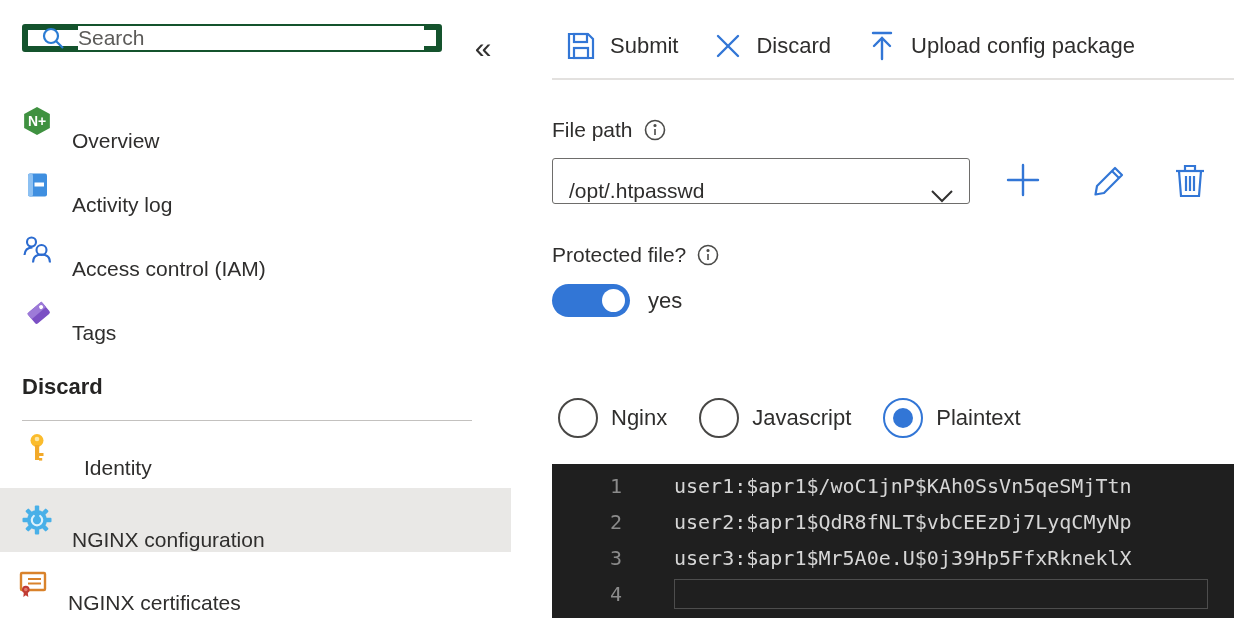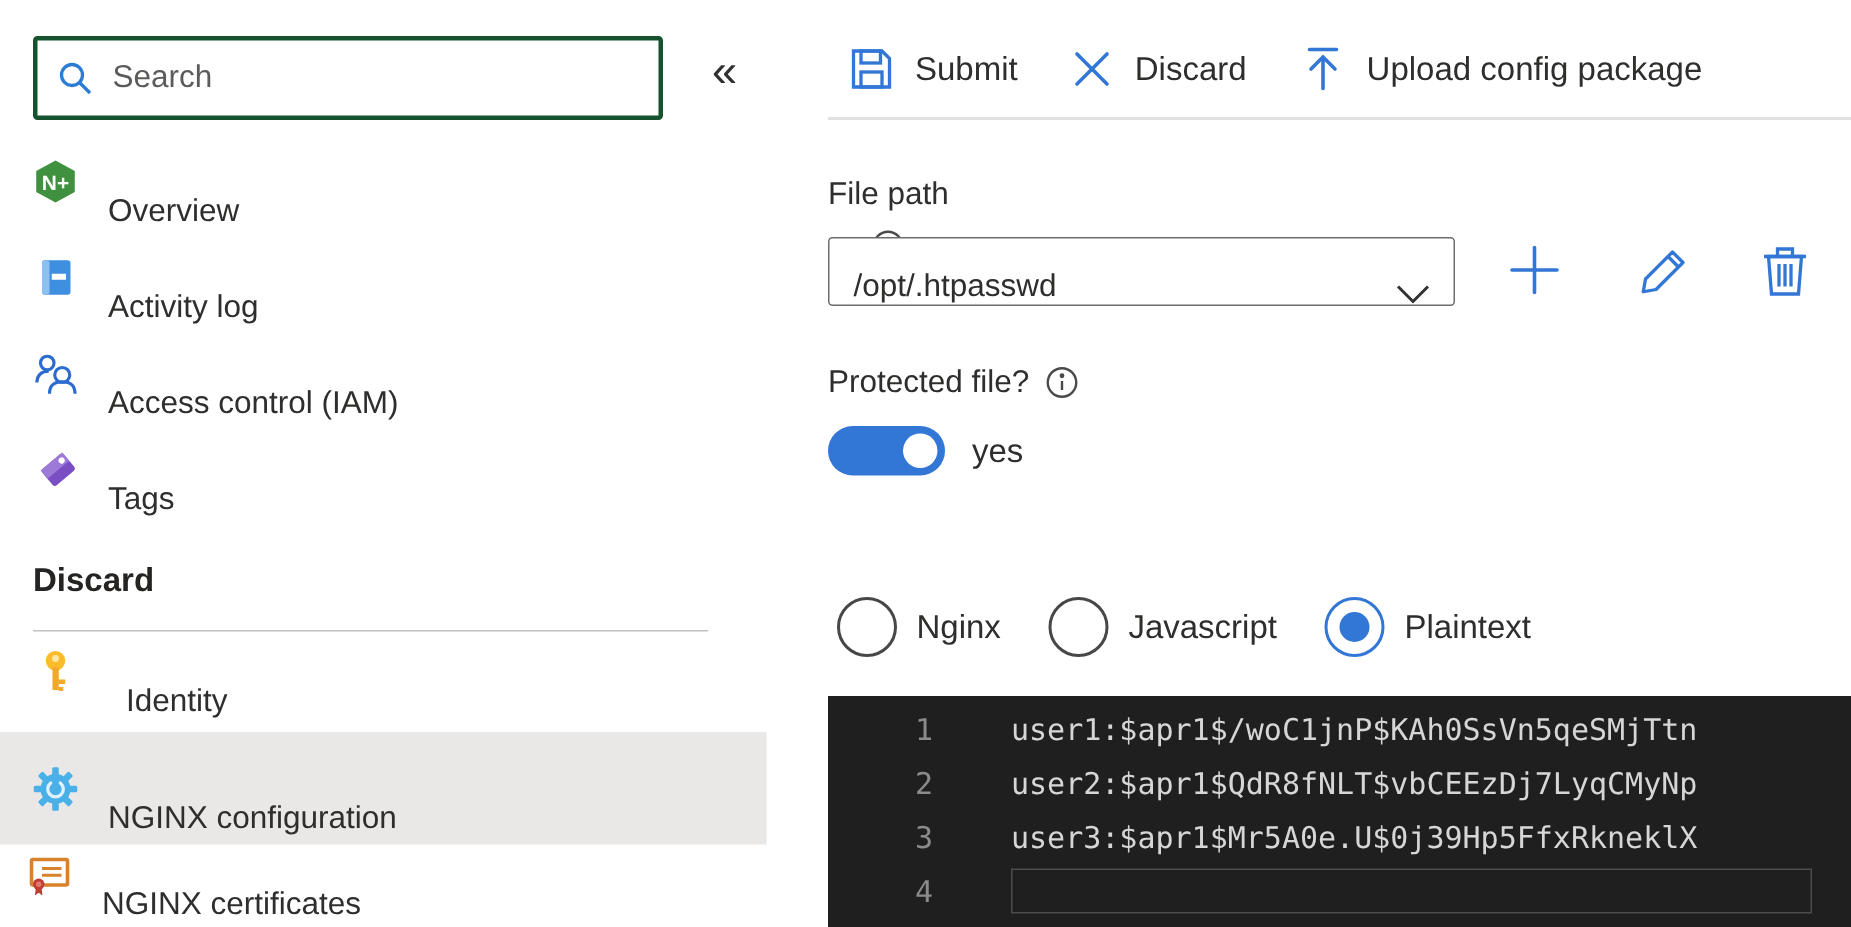--- a/index.html
+++ b/index.html
@@ -1,22 +1,22 @@
 <!DOCTYPE html>
 <html><head>
 <meta charset="utf-8">
 <style>
   * { margin:0; padding:0; box-sizing:border-box; }
   html,body { width:1234px; height:618px; background:#fff; overflow:hidden;
     font-family:"Liberation Sans", sans-serif; color:#2f2e2d; }
 
   
   .sidebar { position:absolute; left:0; top:0; width:511px; height:618px; background:#fff; }
-  .searchbox { position:absolute; left:22px; top:24px; width:420px; height:56px;
-    border:3px solid #14532d; border-radius:3px; display:flex; align-items:center; padding:0 12px; gap:12px; background:#fff; }
+  .searchbox { position:absolute; left:22px; top:24px; width:420px; height:28px;
+    border:6px solid #14532d; border-radius:3px; display:flex; align-items:center; padding:0 12px; gap:12px; background:#fff; }
   .searchbox input { border:none; outline:none; font-size:21px; color:#2f2e2d; width:100%;
     font-family:"Liberation Sans", sans-serif; }
   .searchbox input::placeholder { color:#5c5b59; opacity:1; }
   .collapse { position:absolute; left:462px; top:28px; width:42px; height:40px; font-size:30px;
     color:#323130; display:flex; align-items:center; justify-content:center; cursor:pointer; }
 
   .nav-row { position:absolute; left:0; width:511px; height:50px; display:flex; align-items:center;
     gap:20px; padding-left:22px; cursor:pointer; }
   .nav-row .ic { width:30px; height:30px; flex:0 0 30px; display:flex; align-items:center; justify-content:center; }
   .nav-row .lbl { font-size:21px; color:#2f2e2d;margin-top:40px; }
@@ -132,21 +132,21 @@
         <circle cx="14" cy="7.5" r="6.5" fill="#fbbc2c"></circle>
         <circle cx="14" cy="6" r="2.3" fill="#fde8a7"></circle>
         <rect x="12" y="12" width="4.2" height="15" fill="#f2a929"></rect>
         <rect x="16" y="20" width="4.5" height="3" fill="#f2a929"></rect>
         <rect x="16" y="25" width="3.2" height="2.6" fill="#f2a929"></rect>
       </svg>
     </span>
     <span class="lbl">Identity</span>
   </div>
 
-  <div class="nav-row selected" style="top:488px; height:75px;">
+  <div class="nav-row selected" style="top:488px; height:64px;">
     <span class="ic">
       <svg width="30" height="30" viewBox="0 0 30 30">
         <g fill="#49b0e8">
           <circle cx="15" cy="15" r="10"></circle>
           <rect x="12.8" y="0.5" width="4.4" height="7" rx="1"></rect>
           <rect x="12.8" y="22.5" width="4.4" height="7" rx="1"></rect>
           <rect x="12.8" y="0.5" width="4.4" height="7" rx="1" transform="rotate(45 15 15)"></rect>
           <rect x="12.8" y="22.5" width="4.4" height="7" rx="1" transform="rotate(45 15 15)"></rect>
           <rect x="12.8" y="0.5" width="4.4" height="7" rx="1" transform="rotate(90 15 15)"></rect>
           <rect x="12.8" y="22.5" width="4.4" height="7" rx="1" transform="rotate(90 15 15)"></rect>
@@ -201,21 +201,21 @@
         <line x1="15" y1="29" x2="15" y2="9"></line>
         <polyline points="7,16 15,8 23,16"></polyline>
       </svg>
     </span>
     <span>Upload config package</span>
   </div>
 </div>
 
 <div class="toolbar-divider"></div>
 
-<div class="field-label" style="left:552px; top:118px;flex-direction:column;">
+<div class="field-label" style="left:552px; top:118px;">
   <span>File path</span>
   <span>
     <svg width="24" height="24" viewBox="0 0 24 24" fill="none" stroke="#4a4a48" stroke-width="1.6">
       <circle cx="12" cy="12" r="9.5"></circle>
       <line x1="12" y1="11" x2="12" y2="17"></line>
       <circle cx="12" cy="7.5" r="0.8" fill="#4a4a48"></circle>
     </svg>
   </span>
 </div>
 

